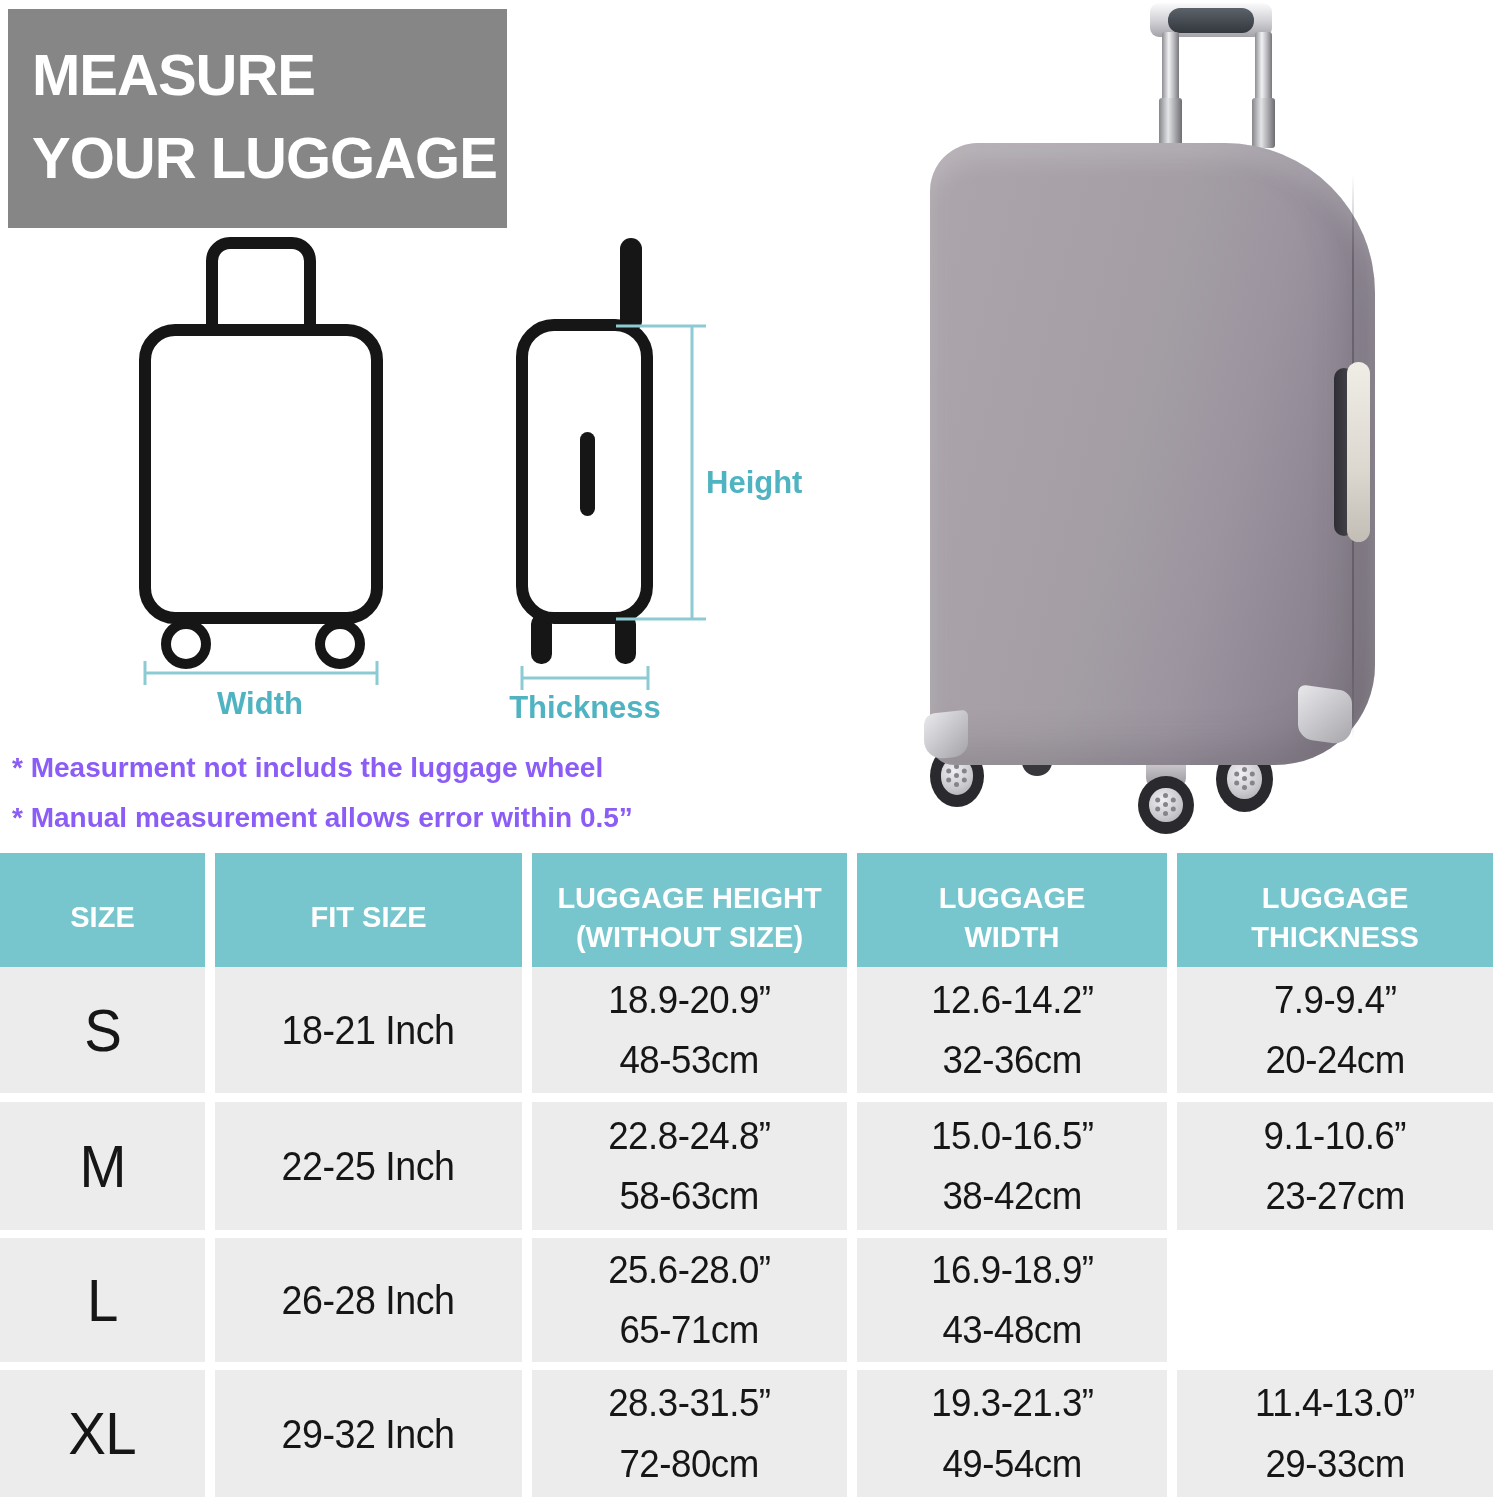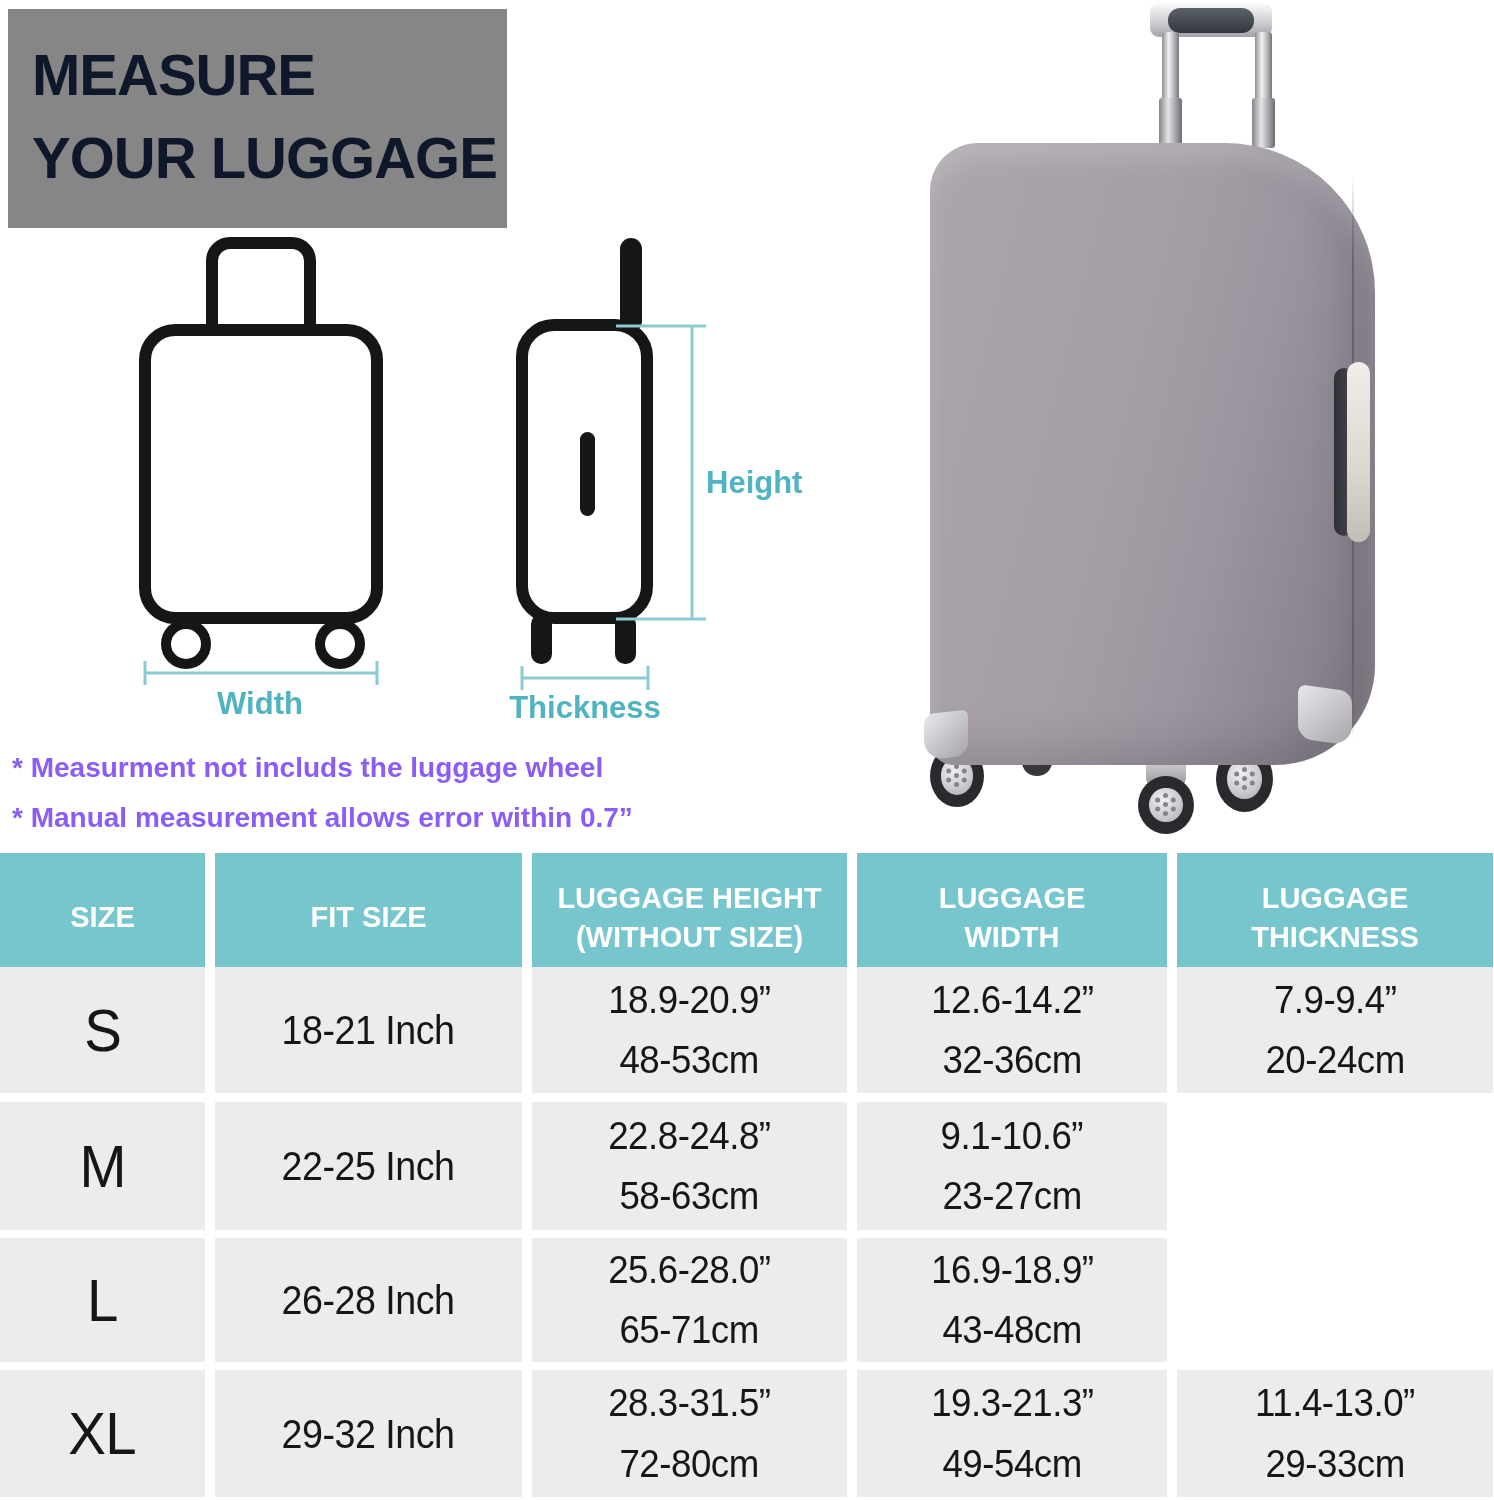--- a/index.html
+++ b/index.html
@@ -6,21 +6,21 @@
   .canvas{
     position:relative;width:1494px;height:1500px;background:#ffffff;overflow:hidden;
     font-family:"Liberation Sans", sans-serif;
   }
   
   .title-block{
     position:absolute;left:8px;top:9px;width:499px;height:219px;
     background:#868686;box-sizing:border-box;padding:24px 0 0 24px;
   }
   .title-line{
-    color:#0f172a;font-weight:700;font-size:58px;line-height:83px;
+    color:#ffffff;font-weight:700;font-size:58px;line-height:83px;
     letter-spacing:-1px;white-space:nowrap;
   }
   
   .diagram{position:absolute;left:60px;top:230px;width:800px;height:530px;}
   .diagram text{font-family:"Liberation Sans", sans-serif;font-size:31px;font-weight:600;fill:#4fb3c1;}
   
   .note{
     position:absolute;left:12px;color:#8b5cf6;font-size:28px;font-weight:700;
     white-space:nowrap;letter-spacing:0px;
   }
@@ -122,21 +122,21 @@
       <g stroke="#8ccbd3" stroke-width="3">
         <line x1="462" y1="448" x2="588" y2="448"></line>
         <line x1="462" y1="436" x2="462" y2="460"></line>
         <line x1="588" y1="436" x2="588" y2="460"></line>
       </g>
       <text x="525" y="488" text-anchor="middle">Thickness</text>
     </g>
   </svg>
 
   <div class="note note-1">* Measurment not includs the luggage wheel</div>
-  <div class="note note-2">* Manual measurement allows error within 0.7”</div>
+  <div class="note note-2">* Manual measurement allows error within 0.5”</div>
 
   <div class="photo">
     <div class="crossbar"></div>
     <div class="grip"></div>
     <div class="pole pole-left"></div>
     <div class="pole pole-right"></div>
     <div class="pole-joint joint-left"></div>
     <div class="pole-joint joint-right"></div>
     <div class="mount mount-1"></div>
     <div class="mount mount-2"></div>
@@ -210,20 +210,24 @@
           <div class="ln">M</div>
         </div>
       <div class="td td-fit">
           <div class="ln">22-25 Inch</div>
         </div>
       <div class="td">
         <div class="ln">22.8-24.8”</div>
         <div class="ln">58-63cm</div>
       </div>
       <div class="td">
+        <div class="ln">15.0-16.5”</div>
+        <div class="ln">38-42cm</div>
+      </div>
+      <div class="td">
         <div class="ln">9.1-10.6”</div>
         <div class="ln">23-27cm</div>
       </div>
     </div>
 
     <div class="trow" style="top:385px;height:124px;">
       <div class="td td-size">
           <div class="ln">L</div>
         </div>
       <div class="td td-fit">

